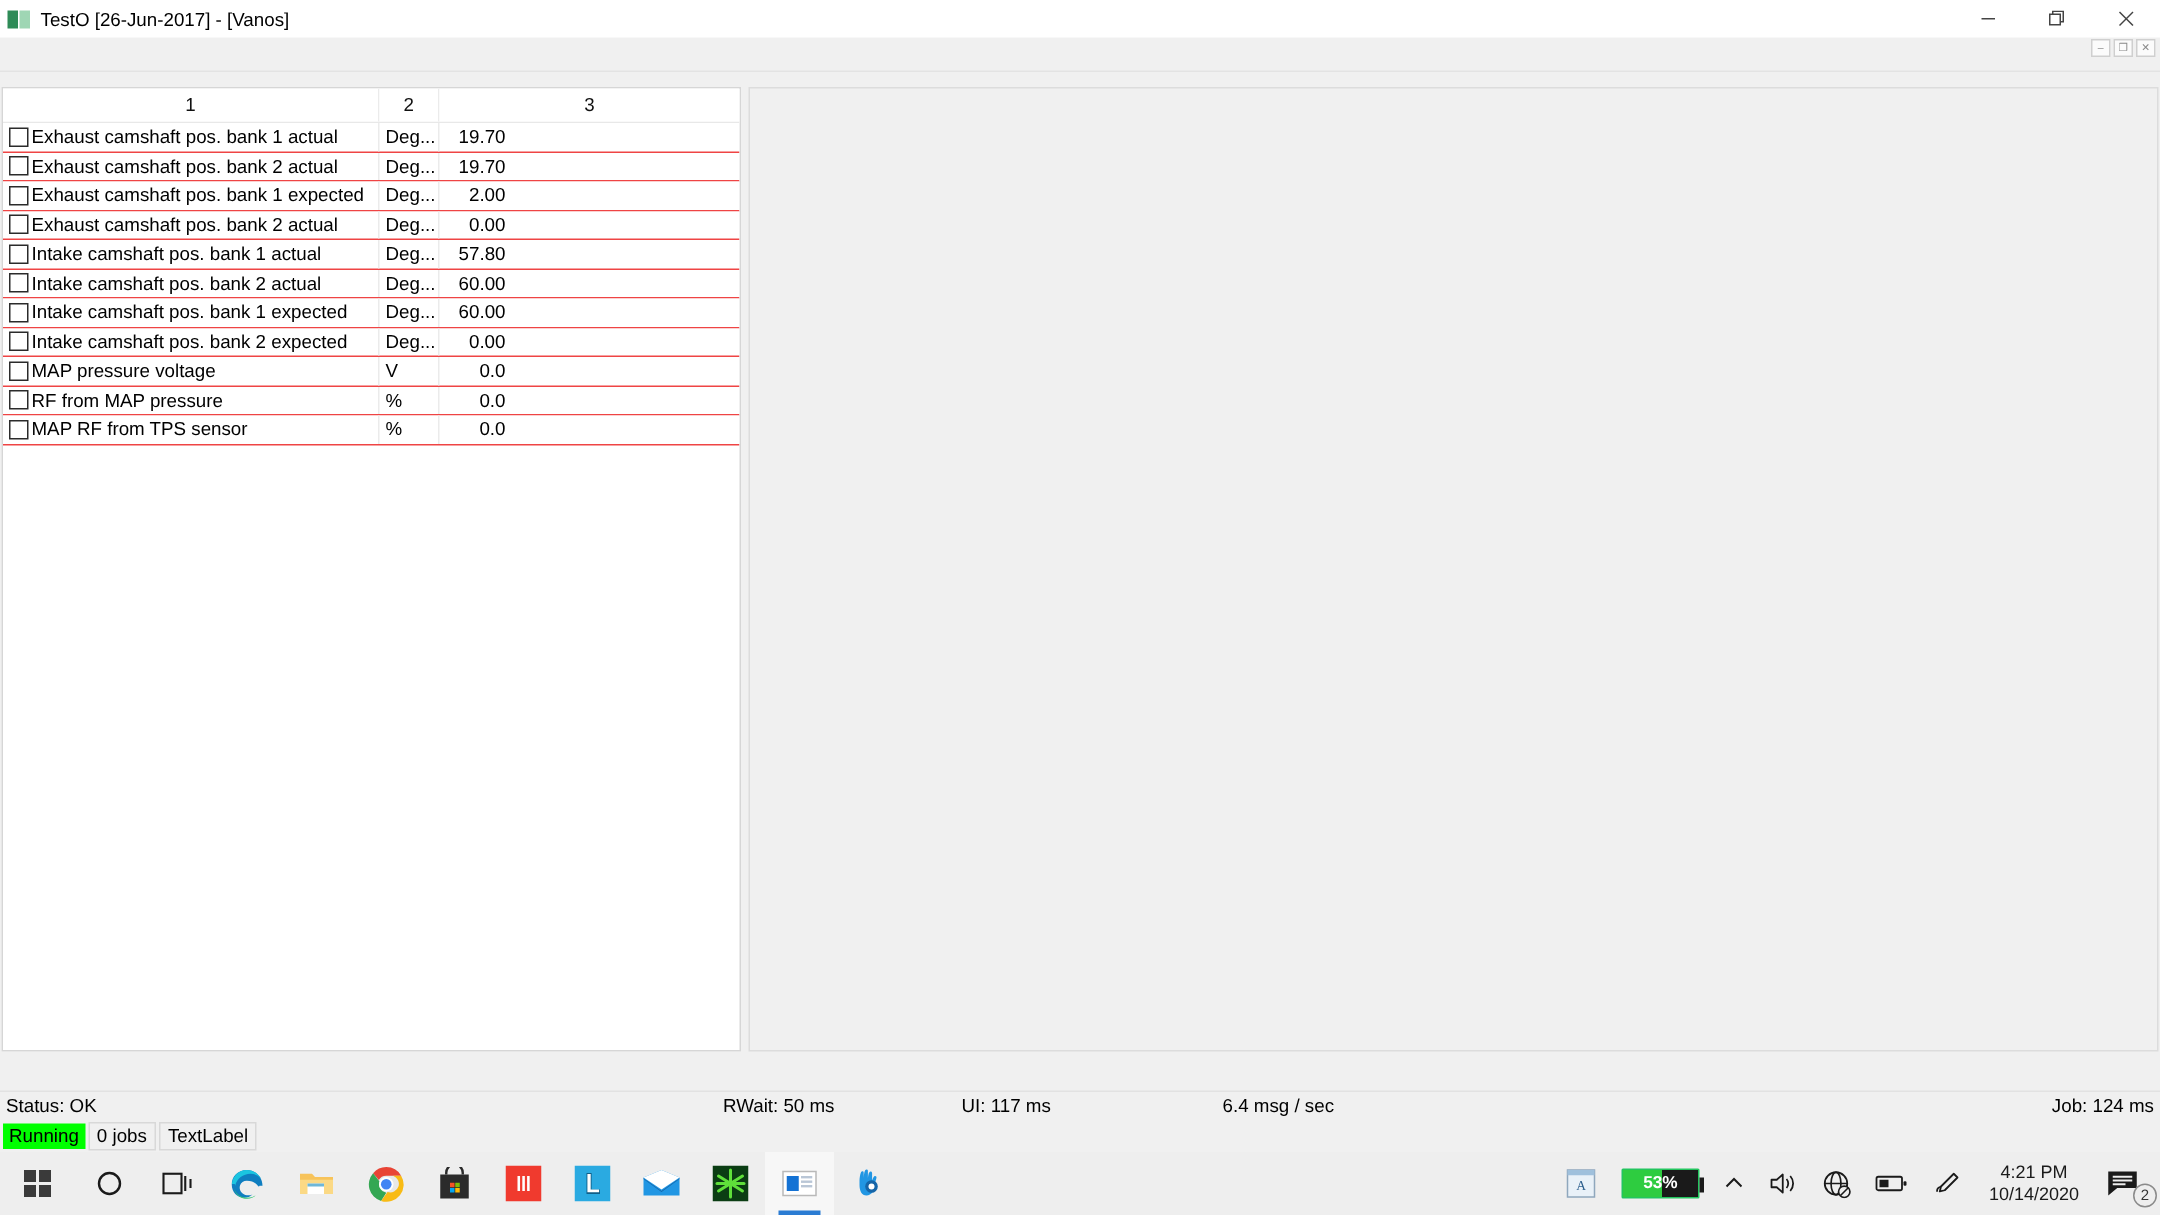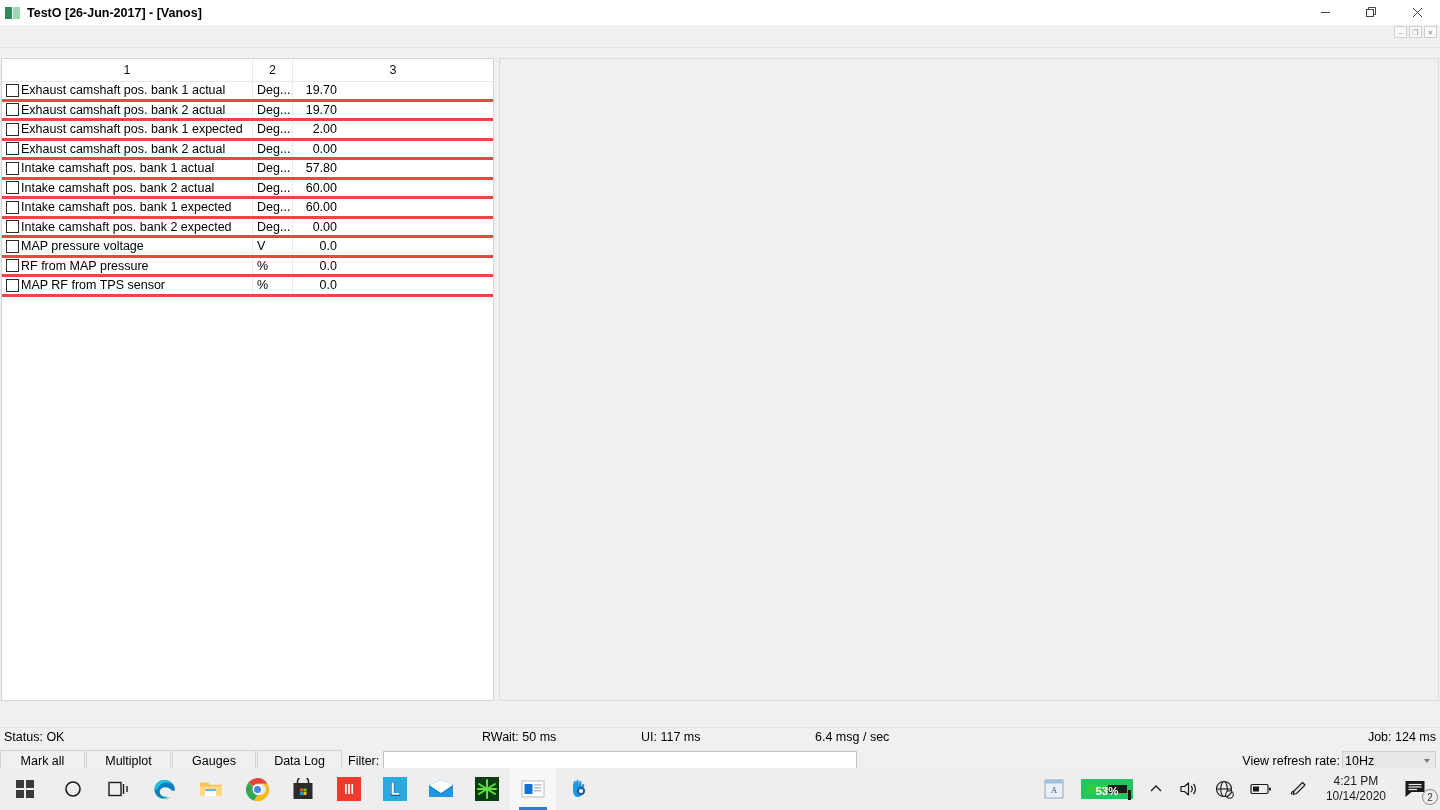--- a/index.html
+++ b/index.html
@@ -15,21 +15,21 @@
   #app-window {
     position: absolute; left: 0; top: 0;
     width: 1440px; height: 768px;
     background: #f0f0f0;
   }
 
   
   #title-bar {
     position: absolute; left: 0; top: 0; width: 1440px; height: 25px;
     background: #ffffff;
-    display: flex; align-items: center; font-weight: bold;
+    display: flex; align-items: center;
   }
   #app-icon {
     width: 16px; height: 14px; margin-left: 5px; margin-right: 6px;
     display: inline-flex; position: relative;
   }
   #app-icon .sq1 { position: absolute; left:0; top:1px; width:7px; height:12px; background:#2e8b57; }
   #app-icon .sq2 { position: absolute; left:8px; top:1px; width:7px; height:12px; background:#9fd6b4; }
   #title-text {
     font-size: 12.5px; color: #000; white-space: nowrap;
   }
@@ -93,21 +93,21 @@
     font-size: 12.5px; color: #111;
     display: flex; align-items: center; justify-content: center;
     border-right: 1px solid #ebebeb;
     background: #ffffff;
   }
   .th.c1 { width: 251px; }
   .th.c2 { width: 40px; }
   .th.c3 { width: 200px; border-right: none; }
 
   .trow {
-    display: flex; height: 19.5px; border-bottom: 3px solid #ef4444;
+    display: flex; height: 19.5px; border-bottom: 1px solid #ef4444;
     background: #ffffff;
   }
   .td { font-size: 12.5px; color: #000; display: flex; align-items: center;
         border-right: 1px solid #ebebeb; overflow: hidden; white-space: nowrap; }
   .td.c1 { width: 251px; padding-left: 1px; }
   .td.c2 { width: 40px; padding-left: 4px; }
   .td.c3 { width: 200px; border-right: none; padding-left: 4px; }
   .td.c3 .val { display:inline-block; width: 40px; text-align: right; }
 
   .cbx {
@@ -221,22 +221,22 @@
   }
   .tb-icon.active { background: #f7f7f7; }
   .tb-icon .underline {
     position: absolute; bottom: 0; left: 9px; width: 28px; height: 3px; background: #2b7cd3;
   }
 
   
   #tray { position: absolute; right: 0; top: 0; height: 42px; display: flex; align-items: center; }
   .tray-item { height: 42px; display: flex; align-items: center; justify-content: center; padding: 0 8px; }
   #battery-pill {
-    width: 52px; height: 20px; background: #1a1a1a; border: 6px solid #22c55e;
-    position: relative; display: flex; align-items: flex-start; border-radius: 1px;
+    width: 52px; height: 20px; background: #1a1a1a; border: 1px solid #22c55e;
+    position: relative; display: flex; align-items: center; border-radius: 1px;
   }
   #battery-pill .fill { position:absolute; left:0; top:0; bottom:0; width: 53%; background:#2ecc40; }
   #battery-pill .pct { position: relative; z-index:2; width:100%; text-align:center;
     font-size: 11.5px; color: #ffffff; font-weight: bold; }
   #battery-pill .nub { position:absolute; right:-4px; top:5px; width:3px; height:10px; background:#1a1a1a; }
   #clock { text-align: center; font-size: 12px; color: #1a1a1a; line-height: 15px; padding: 0 10px; }
   #notif-badge {
     position: absolute; right: 2px; bottom: 5px; width: 16px; height: 16px;
     border-radius: 50%; background: #eeeeee; border: 1px solid #8a8a8a;
     font-size: 10px; color: #333; display:flex; align-items:center; justify-content:center;
@@ -425,20 +425,25 @@
   </div>
 
   <div id="status-bar">
     <span class="s" id="st-status">Status: OK</span>
     <span class="s" id="st-rwait">RWait:   50 ms</span>
     <span class="s" id="st-ui">UI:  117 ms</span>
     <span class="s" id="st-msg">6.4 msg / sec</span>
     <span class="s" id="st-job">Job:  124 ms</span>
   </div>
 
+  <div id="status-row2">
+    <span id="badge-running">Running</span>
+    <span id="badge-jobs">0 jobs</span>
+    <span id="badge-textlabel">TextLabel</span>
+  </div>
 
 </div>
 
 <div id="taskbar">
 
   <div id="start-btn">
     <span class="winlogo">
       <i></i>
         <i></i>
         <i></i>

